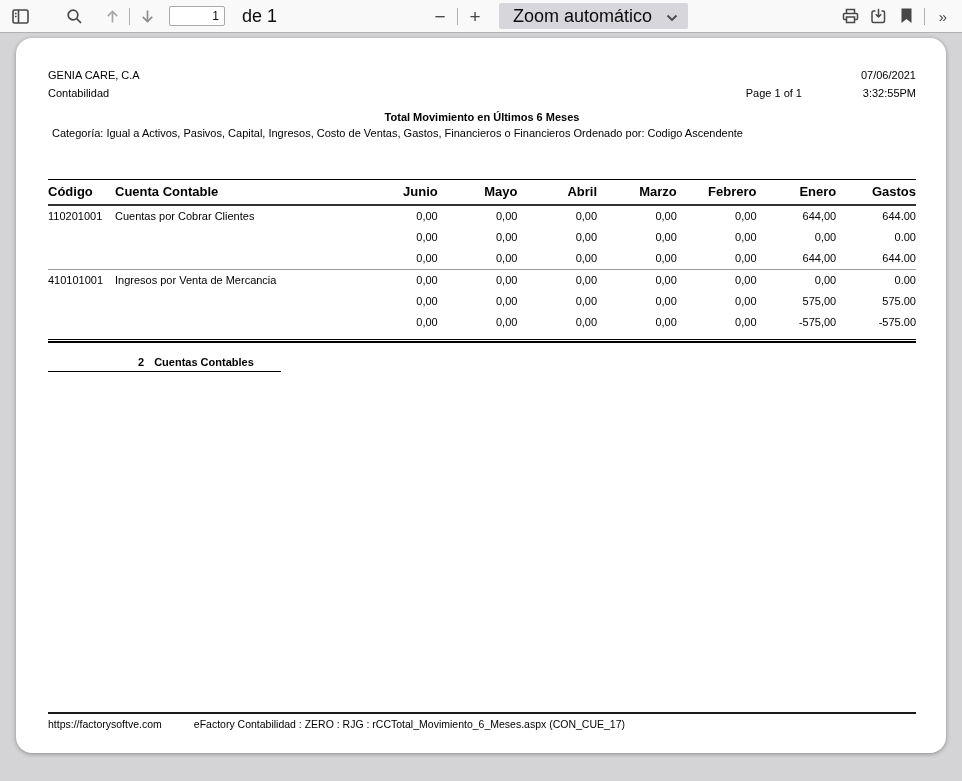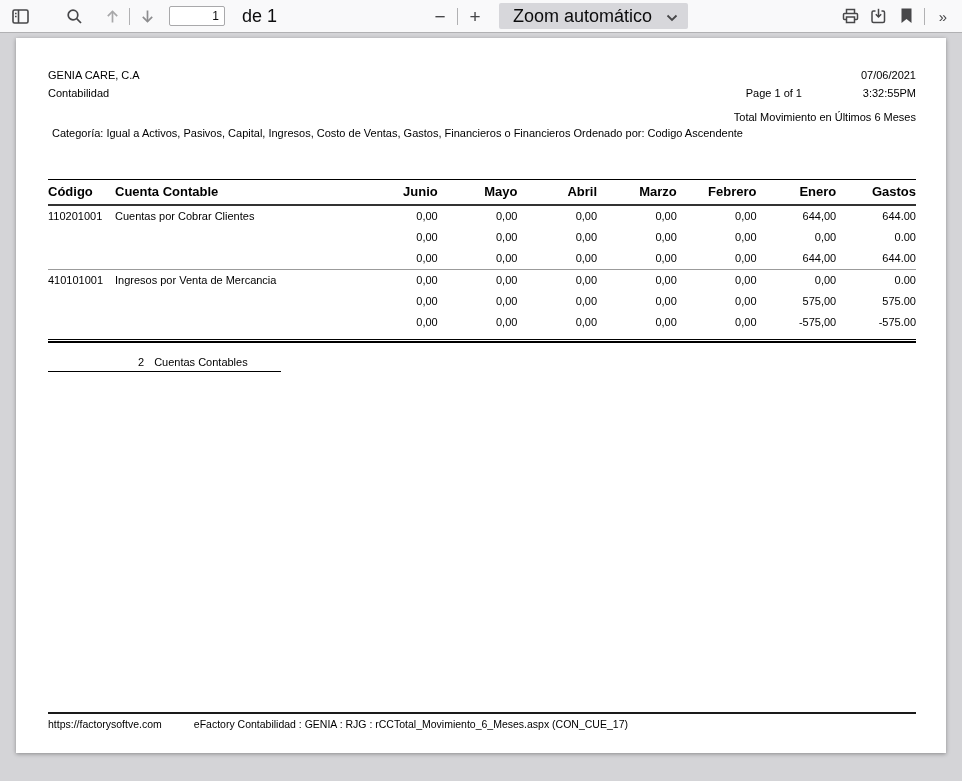--- a/index.html
+++ b/index.html
@@ -36,46 +36,46 @@
   .math-glyph { font-size: 19px; font-weight: 400; line-height: 1; color: #474749; }
   .dbl-chevron { font-size: 15px; color: #474749; letter-spacing: -2px; }
 
   
   .content { height: 748px; overflow: hidden; padding-top: 5px; }
   .page {
     width: 930px; height: 715px; margin: 0 auto; background: #fff;
     box-shadow: 0 1px 4px rgba(0,0,0,.35); position: relative;
     display: flex; flex-direction: column;
     padding: 28px 30px 22px 32px;
-    font-size: 11px; color: #000;
+    font-size: 11px; color: #000; border-radius: 16px;
   }
 
   .hdr-row { display: flex; line-height: 18px; }
   .hdr-left { flex: 1; }
   .hdr-pageof { margin-right: 2px; }
   .hdr-right-fix { width: 112px; text-align: right; }
-  .doc-title { text-align: right; line-height: 16px; margin-top: 7px; }
+  .doc-title { text-align: center; line-height: 16px; margin-top: 7px; font-weight: bold; }
   .doc-category { text-align: left; padding-left: 4px; line-height: 17px; }
 
   
   table.report { border-collapse: collapse; width: 100%; margin-top: 37px; table-layout: fixed; }
   table.report col.c-code { width: 67px; }
   table.report col.c-acct { width: 243px; }
   table.report th {
     font-weight: bold; text-align: left; font-size: 13px;
     border-top: 1px solid #000; border-bottom: 2px solid #333;
     padding: 4px 0 5px;
   }
   table.report th.num { text-align: right; }
   table.report td { font-size: 11px; padding: 4px 0 5px; }
   table.report td.num { text-align: right; }
   tr.group-end td { border-bottom: 1px solid #9b9b9b; }
   .double-rule { height: 4px; border-top: 1px solid #000; border-bottom: 2px solid #000; margin-top: 2px; }
 
-  .summary-line { font-weight: normal; padding: 8px 0 3px 90px; font-size: 11px; }
+  .summary-line { font-weight: bold; padding: 8px 0 3px 90px; font-size: 11px; }
   .summary-line .cnt { margin-right: 10px; }
   .summary-rule { width: 233px; border-bottom: 1px solid #000; }
 
   
   .doc-footer { margin-top: auto; }
   .doc-footer .rule { border-top: 2px solid #1a1a1a; margin-bottom: 3px; }
   .doc-footer .line { display: flex; font-size: 10.5px; line-height: 14px; }
   .doc-footer .info { margin-left: 32px; }
 </style>
 </head>
@@ -293,18 +293,18 @@
 
     <div class="summary-line">
       <span class="cnt">2</span><span>Cuentas Contables</span>
     </div>
     <div class="summary-rule"></div>
 
     <div class="doc-footer">
       <div class="rule"></div>
       <div class="line">
         <span>https://factorysoftve.com</span>
-        <span class="info">eFactory Contabilidad  :  GENIA  :  RJG  :  rCCTotal_Movimiento_6_Meses.aspx (CON_CUE_17)</span>
+        <span class="info">eFactory Contabilidad  :  ZERO  :  RJG  :  rCCTotal_Movimiento_6_Meses.aspx (CON_CUE_17)</span>
       </div>
     </div>
 
   </div>
 </div>
 
 </body></html>

